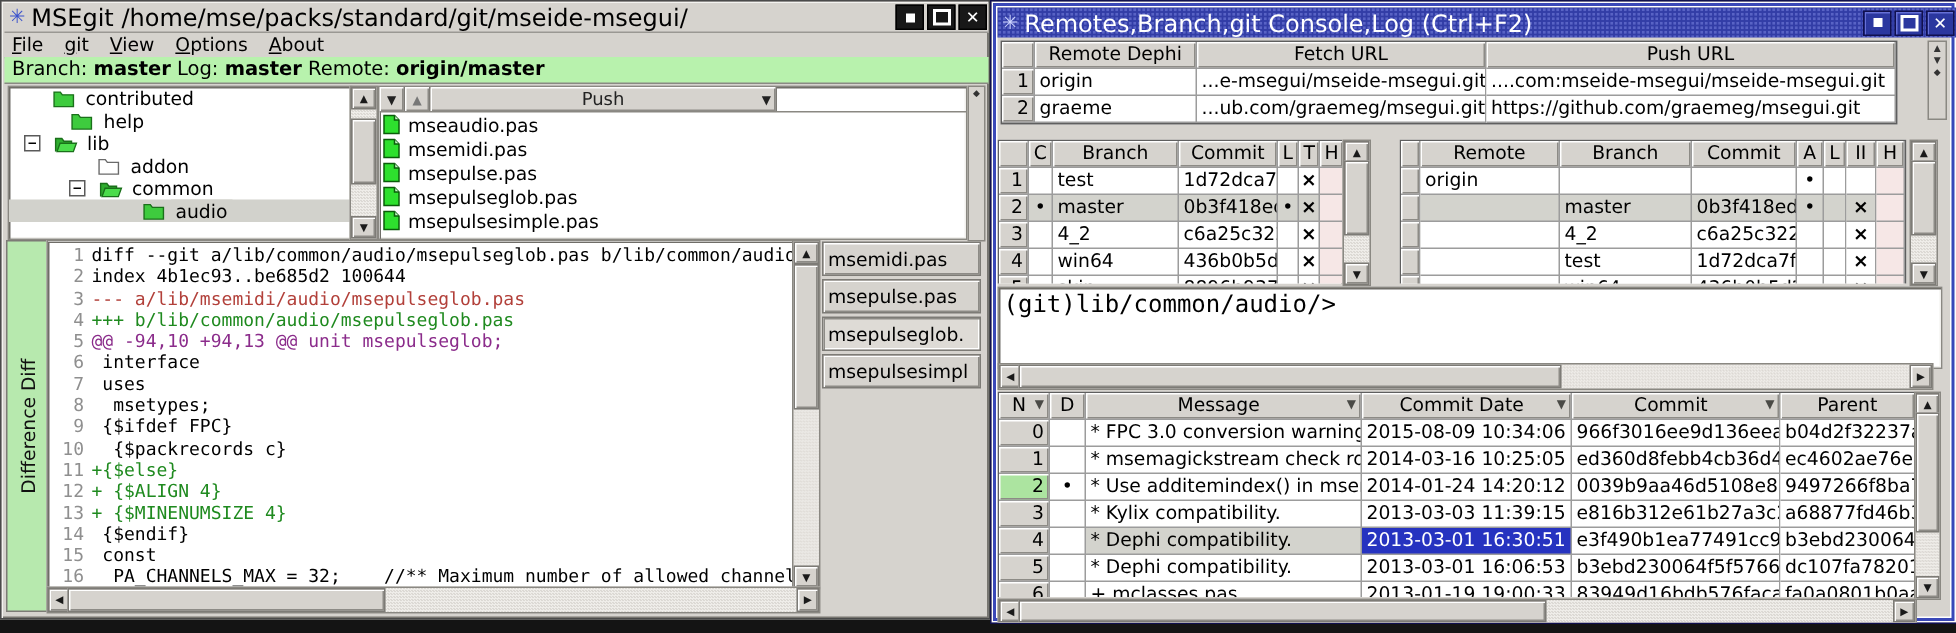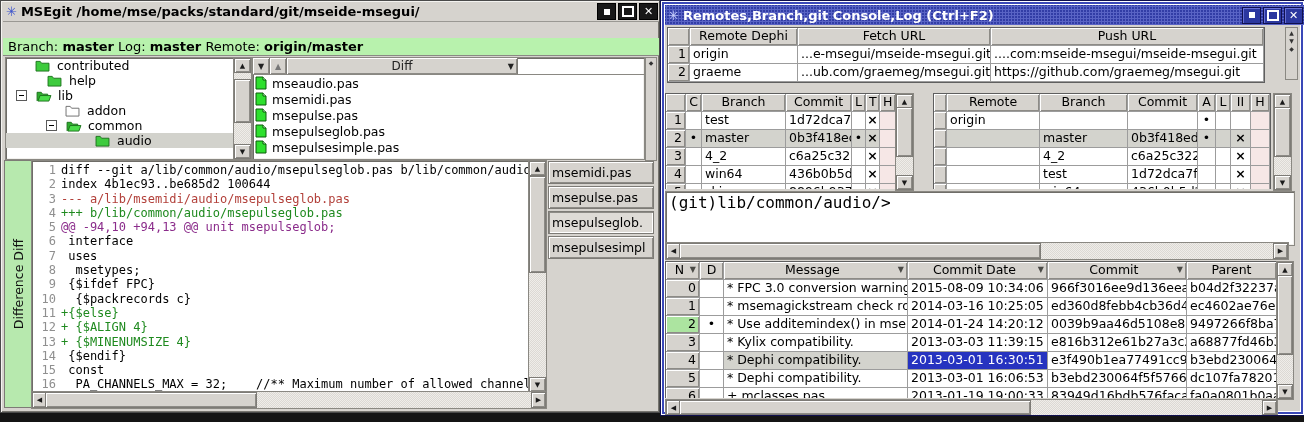--- a/index.html
+++ b/index.html
@@ -8,21 +8,21 @@
   #leftwin{left:0;top:0;width:658px;height:411px;border:1px solid #4a4a4a;
     box-shadow:inset 1px 1px 0 #f4f3f0, inset -1px -1px 0 #77756f;}
   #rightwin{left:660px;top:0;width:643px;height:414px;border:1px solid #10104e;
     box-shadow:inset 0 0 0 1px #ffffff, inset 0 0 0 3px #3a48b8, inset 0 0 0 4px #ffffff;}
   .abs{position:absolute;}
   
   .tbar{display:flex;align-items:center;gap:4px;padding:0 3px;overflow:hidden;}
   .tbar-left{background:#d6d3ce;border-bottom:1px solid #9a9893;}
   .tbar-right{background:#323da6;color:#fff;
     background-image:radial-gradient(rgba(160,170,255,.35) 1px, transparent 1.2px);background-size:3px 3px;}
-  .ttl{font-weight:bold;font-size:13px;white-space:nowrap;flex:1 1 auto;overflow:hidden;}
+  .ttl{font-weight:normal;font-size:16px;white-space:nowrap;flex:1 1 auto;overflow:hidden;}
   .appicon{font-size:13px;line-height:13px;}
   .wbtns{display:flex;gap:2px;flex:0 0 auto;}
   .wbtn{width:17px;height:15px;display:flex;align-items:center;justify-content:center;}
   .wbtn-dark{background:#181818;border:1px solid #000;}
   .wbtn-blue{background:#2b379f;border:1px solid #10104e;box-shadow:inset 1px 1px 0 #6670d6;}
   .g-min{width:6px;height:6px;background:#fff;}
   .g-max{width:8px;height:7px;border:2px solid #fff;}
   .g-x{color:#fff;font-size:11px;font-weight:bold;line-height:11px;}
   
   .menubar{display:flex;gap:14px;align-items:center;padding:0 5px;font-size:12.5px;border-bottom:1px solid #a8a6a1;}
@@ -89,20 +89,27 @@
           <span class="g-min"></span>
         </span>
       <span class="wbtn wbtn-dark">
           <span class="g-max"></span>
         </span>
       <span class="wbtn wbtn-dark">
           <span class="g-x">✕</span>
         </span>
     </span>
   </div>
+  <div class="abs menubar" style="left:2px;top:20px;width:652px;height:17px;">
+      <span class="mi"><u>F</u>ile</span>
+      <span class="mi"><u>g</u>it</span>
+      <span class="mi"><u>V</u>iew</span>
+      <span class="mi"><u>O</u>ptions</span>
+      <span class="mi"><u>A</u>bout</span>
+    </div>
   <div class="abs greenbar" style="left:2px;top:37px;width:654px;height:17px;"><span>Branch: </span><b>master</b><span> Log: </span><b>master</b><span> Remote: </span><b>origin/master</b></div>
 
   <div class="abs sunken" style="left:4px;top:56px;width:228px;height:101px;">
       <div class="trow" style="padding-left: 10px;">
         <span style="width: 19px; flex: 0 0 auto;"></span>
         <span class="ticon">
           <svg viewBox="0 0 16 13" width="15" height="12">
             <path d="M1 4 L1 12 L15 12 L15 3.5 L7 3.5 L5.5 1.5 L1 1.5 Z" fill="#3ecb3e" stroke="#1a701a"></path>
           </svg>
         </span>
@@ -168,21 +175,21 @@
 
   <div class="abs sunken" style="left:251px;top:56px;width:391px;height:101px;">
     <div class="flhead">
       <span class="hcell" style="width:16px;">
           <span style="font-size:8px;">▼</span>
         </span>
       <span class="hcell" style="width:16px;">
           <span style="font-size:8px;color:#777;">▲</span>
         </span>
       <span class="hcell" style="width:230px;position:relative;">
-        <span>Diff</span>
+        <span>Push</span>
         <span style="position:absolute;right:3px;font-size:8px;">▼</span>
       </span>
     </div>
     <div id="filerows">
         <div class="frow">
           <span class="ficon"><svg viewBox="0 0 12 14" width="12" height="14">
               <path d="M1 1 L8 1 L11 4 L11 13 L1 13 Z" fill="#2ee02e" stroke="#0a5c0a"></path>
               <path d="M8 1 L8 4 L11 4" fill="#c8f8c8" stroke="#0a5c0a"></path>
             </svg></span>
           <span>mseaudio.pas</span>

